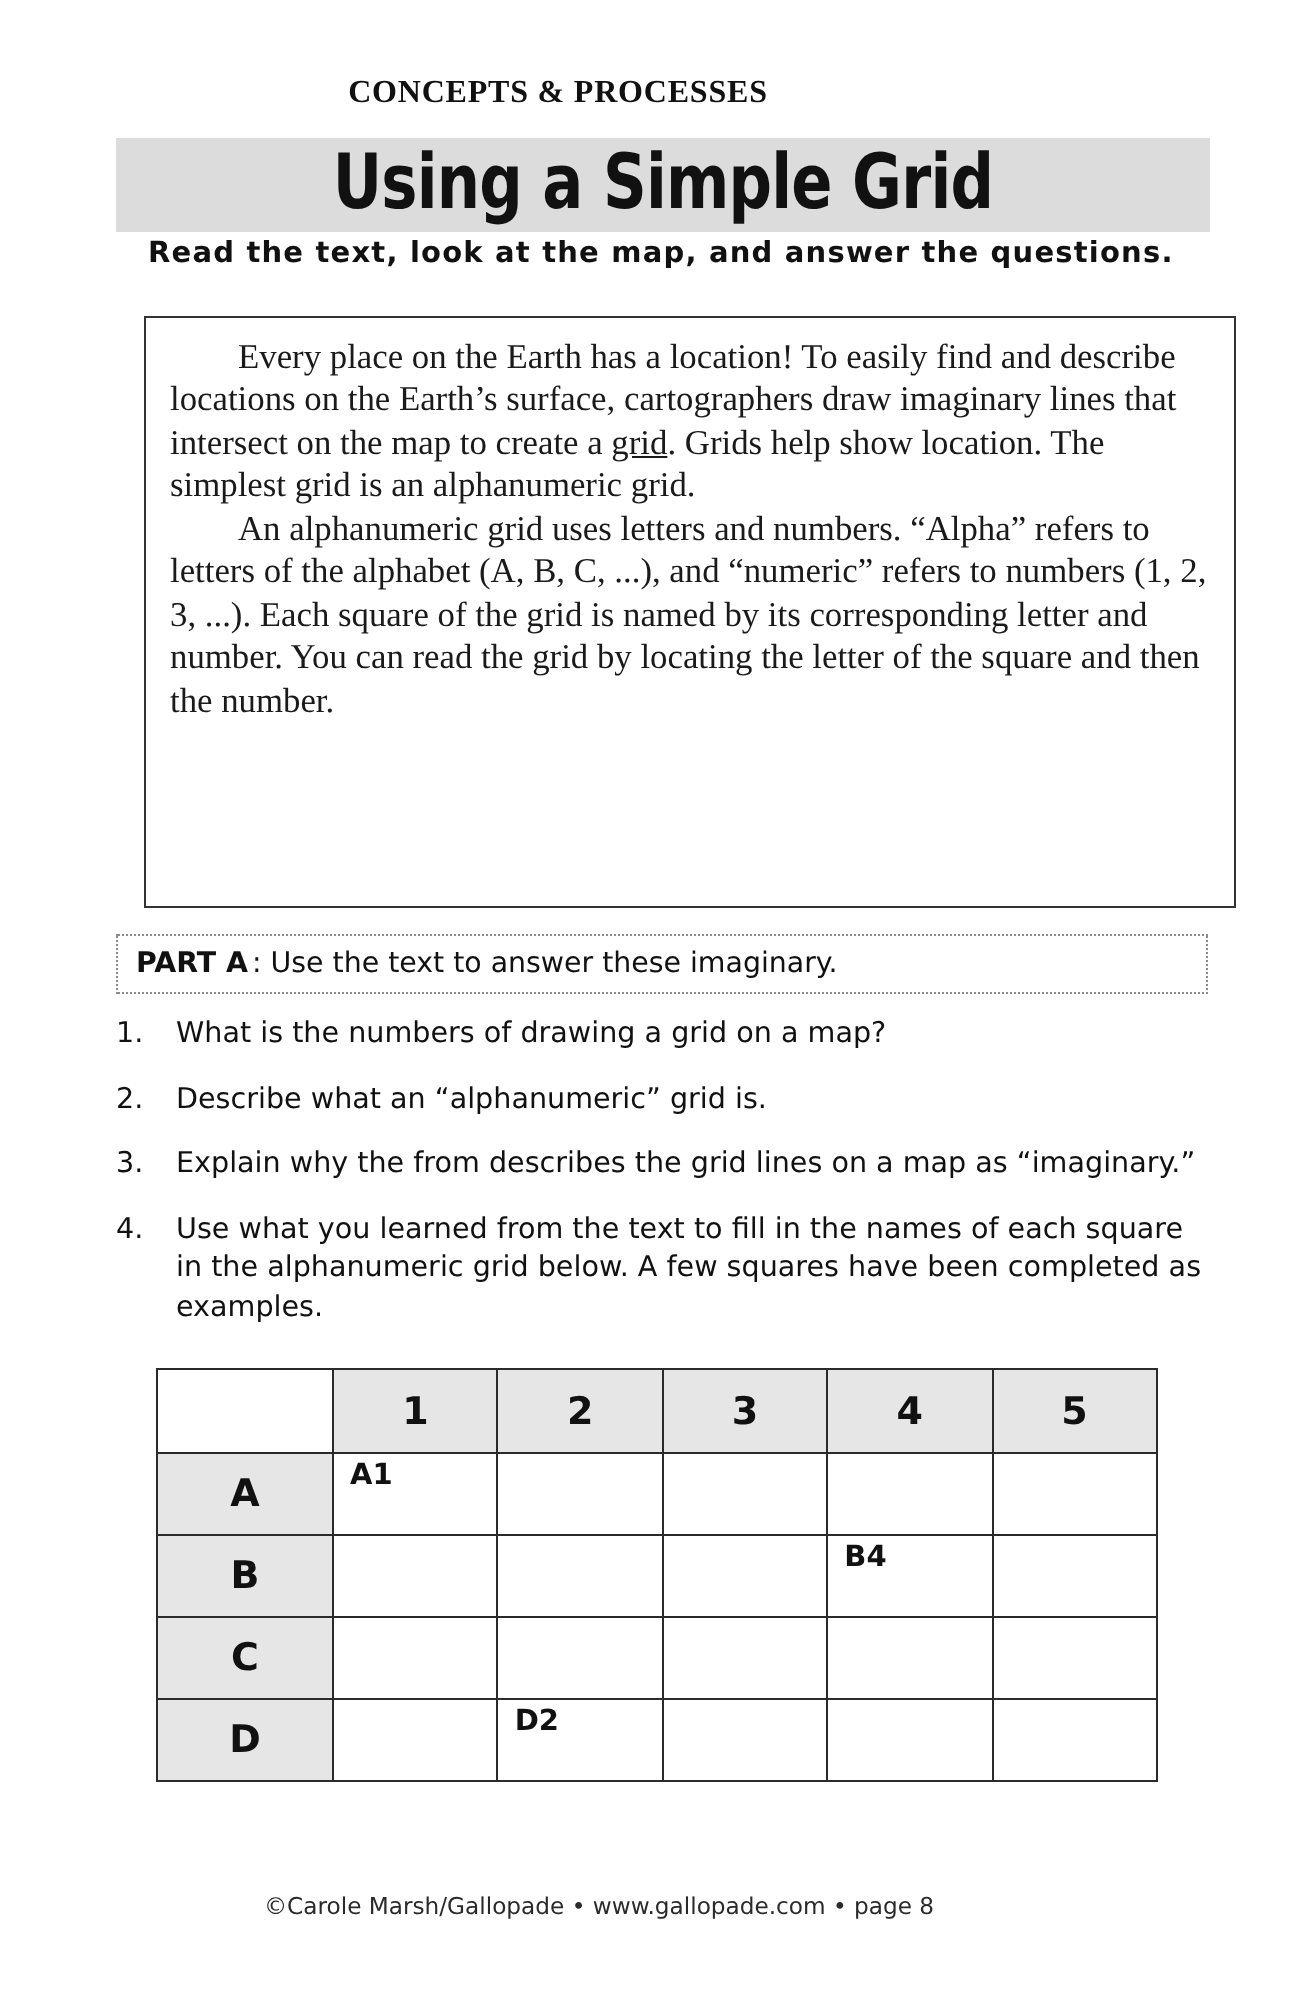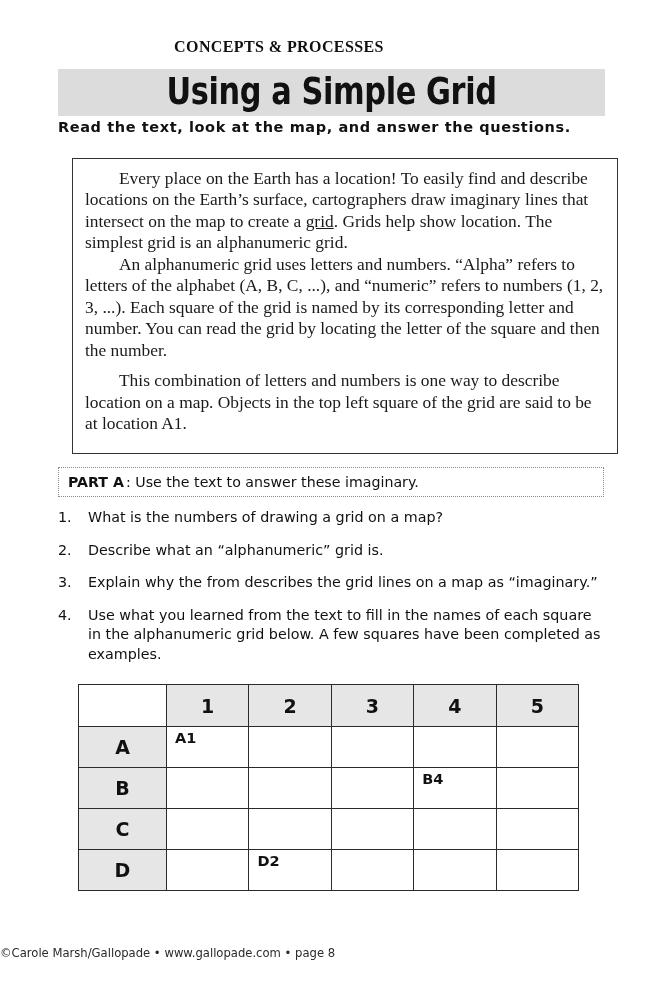--- a/index.html
+++ b/index.html
@@ -52,21 +52,21 @@
     letter-spacing: -0.5px;
     color: #111;
     transform: scaleX(0.80);
     transform-origin: center center;
     white-space: nowrap;
   }
 
   .instruction {
     position: absolute;
     top: 119px;
-    left: 58px;
+    left: 74px;
     width: 560px;
     font-family: "DejaVu Sans", sans-serif;
     font-weight: bold;
     font-size: 14.5px;
     letter-spacing: 0.6px;
     color: #111;
     white-space: nowrap;
   }
 
   
@@ -202,39 +202,39 @@
     font-size: 14.5px;
     color: #111;
   }
 
   
   .footer {
     position: absolute;
     top: 946px;
     left: 0;
     width: 599px;
+    text-align: center;
     font-family: "DejaVu Sans", sans-serif;
     font-size: 11.6px;
     color: #2a2a2a;
   }
 </style>
 </head>
 <body>
 
 <div class="kicker">CONCEPTS &amp; PROCESSES</div>
 
 <div class="title-banner"></div>
 <div class="title-text">Using a Simple Grid</div>
 
 <div class="instruction">Read the text, look at the map, and answer the questions.</div>
 
 <div class="passage-box">
   <p class="indent"><span>Every place on the Earth has a location!  To easily find and describe locations on the Earth’s surface, cartographers draw imaginary lines that intersect on the map to create a </span><span class="u">grid</span><span>.  Grids help show location.  The simplest grid is an alphanumeric grid.</span></p>
   <p class="indent">An alphanumeric grid uses letters and numbers.  “Alpha” refers to letters of the alphabet (A, B, C, ...), and “numeric” refers to numbers (1, 2, 3, ...).  Each square of the grid is named by its corresponding letter and number.  You can read the grid by locating the letter of the square and then the number.</p>
-  <p class="indent gap">This combination of letters and numbers is one way to describe location on a map.  Objects in the top left square of the grid are said to be at location A1.</p>
 </div>
 
 <div class="part-strip">
   <span class="label">PART A</span>
   <span class="desc">:  Use the text to answer these imaginary.</span>
 </div>
 
 <div class="questions">
   <div class="q">
     <span class="num">1.</span>

